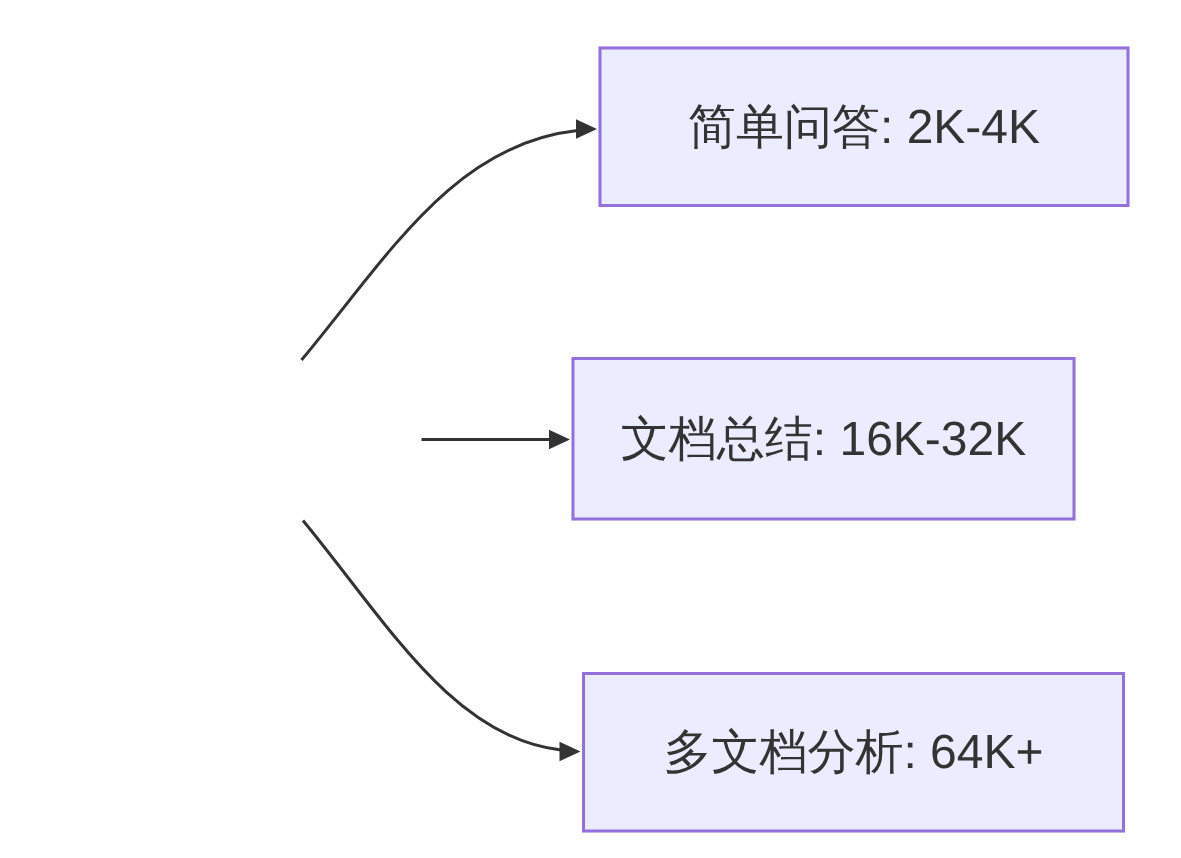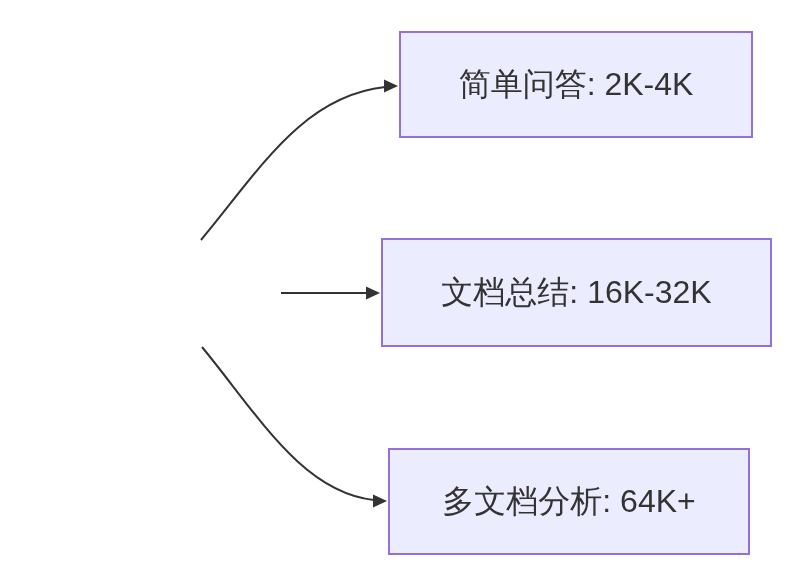--- a/index.html
+++ b/index.html
@@ -34,21 +34,21 @@
     text-align: center;
   }
   .node-label {
     color: #333333;
     font-size: 32px;
     line-height: 1.2;
     white-space: nowrap;
   }
   .node-root   { left: 32px;  top: 240px; width: 248px; height: 107px; }
   .node-top    { left: 399px; top: 31px;  width: 354px; height: 107px; }
-  .node-middle { left: 381px; top: 238px; width: 391px; height: 109px; }
+  .node-middle { left: 381px; top: 238px; width: 336px; height: 109px; }
   .node-bottom { left: 388px; top: 448px; width: 362px; height: 107px; }
 </style>
 </head>
 <body>
 
 <div class="canvas">
 
   <svg class="edge-layer" viewBox="0 0 787 572" xmlns="http://www.w3.org/2000/svg">
 
     <g>

